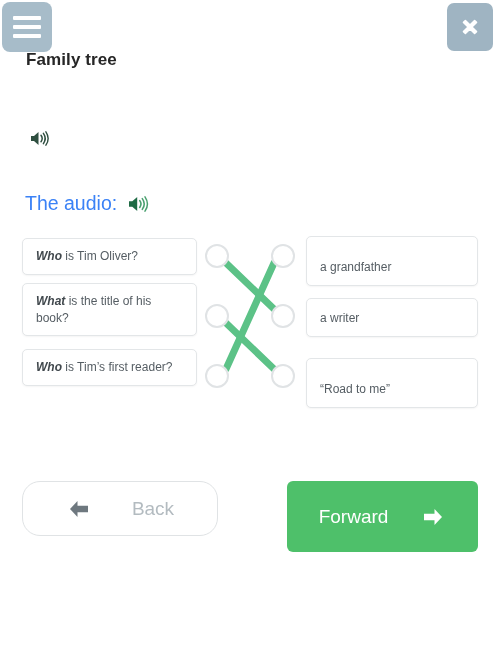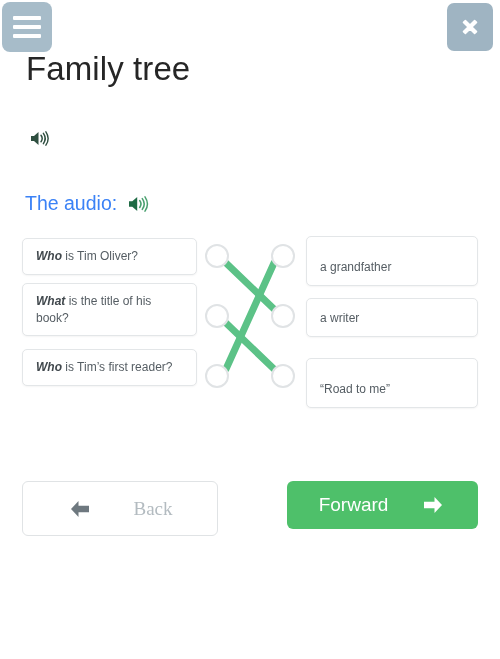--- a/index.html
+++ b/index.html
@@ -51,24 +51,24 @@
     align-items: center;
     justify-content: center;
     cursor: pointer;
   }
   .close-btn svg { display:block; }
 
   .page-title {
     position: absolute;
     left: 26px;
     top: 50px;
-    font-size: 33px;
+    font-size: 17px;
     color: #262626;
     letter-spacing: 0.1px;
-    font-weight: 400;
+    font-weight: 700;
   }
 
   
   .instruction {
     position: absolute;
     left: 25px;
     top: 124px;
     width: 420px;
     font-size: 19.5px;
     font-weight: bold;
@@ -146,37 +146,36 @@
 
   
   .btn-back {
     position: absolute;
     left: 22px;
     top: 481px;
     width: 196px;
     height: 55px;
     box-sizing: border-box;
     border: 1px solid #e0e3e5;
-    border-radius: 6px;
+    border-radius: 18px;
     background: #ffffff;
     display: flex;
     align-items: center;
     justify-content: center;
     gap: 40px;
     cursor: pointer;
-    font-family: Liberation Serif, serif;
   }
   .btn-back .lbl { font-size: 19px; color: #b3bbc0; }
 
   .btn-forward {
     position: absolute;
     left: 287px;
     top: 481px;
     width: 191px;
-    height: 48px;
+    height: 71px;
     box-sizing: border-box;
     border-radius: 6px;
     background: #4ec06a;
     display: flex;
     align-items: center;
     justify-content: center;
     gap: 32px;
     cursor: pointer;
   }
   .btn-forward .lbl { font-size: 19px; color: #ffffff; }

